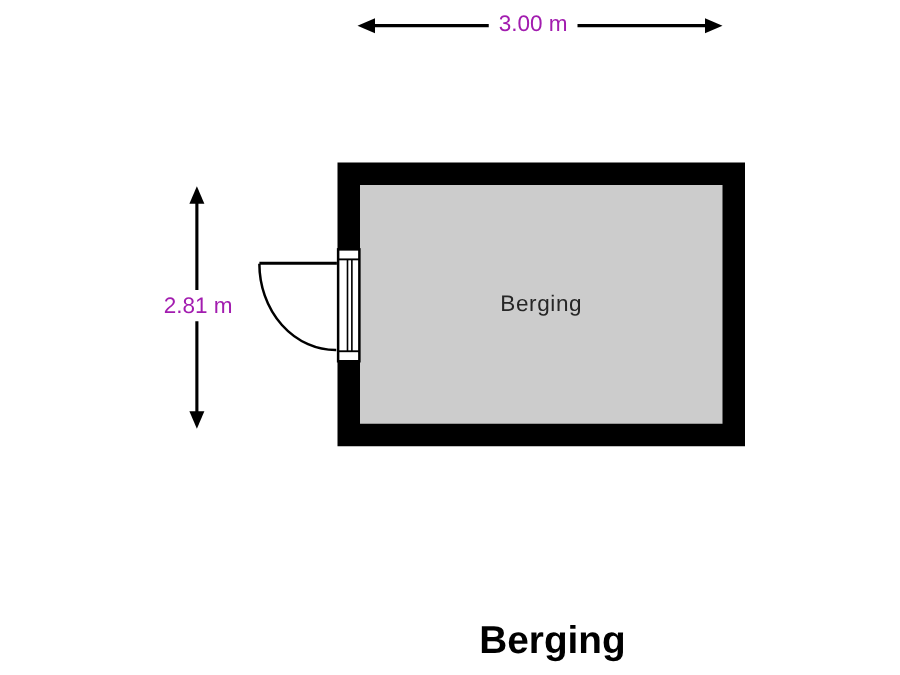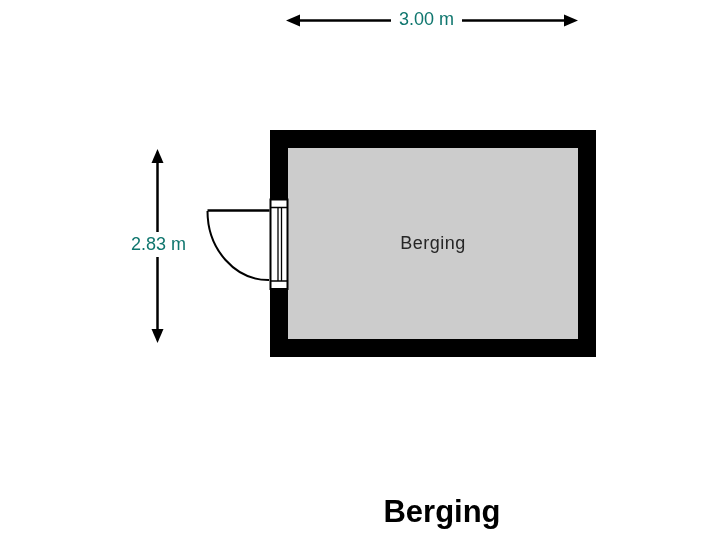--- a/index.html
+++ b/index.html
@@ -20,21 +20,21 @@
     left: 0; top: 0;
     width: 720px; height: 540px;
   }
   .dim-pill {
     position: absolute;
     background: #ffffff;
     border-radius: 8px;
     padding: 2px 8px;
     font-size: 18px;
     line-height: 21px;
-    color: #0f766e;
+    color: #a21caf;
     white-space: nowrap;
   }
   .dim-pill.width-pill { left: 391px; top: 7px; }
   .dim-pill.height-pill { left: 123px; top: 232px; }
   .room-label {
     position: absolute;
     left: 288px; top: 233px;
     width: 290px;
     text-align: center;
     font-size: 18px;
@@ -84,19 +84,19 @@
 
     <g>
       <line x1="157.5" y1="159" x2="157.5" y2="333" stroke="#000000" stroke-width="2.5"></line>
       <polygon points="157.5,149 151.5,163 163.5,163" fill="#000000"></polygon>
       <polygon points="157.5,343 151.5,329 163.5,329" fill="#000000"></polygon>
     </g>
   </svg>
 
   <div class="dim-pill width-pill">3.00 m</div>
 
-  <div class="dim-pill height-pill">2.83 m</div>
+  <div class="dim-pill height-pill">2.81 m</div>
 
   <div class="room-label">Berging</div>
 
   <div class="plan-title">Berging</div>
 
 </div>
 
 </body></html>

